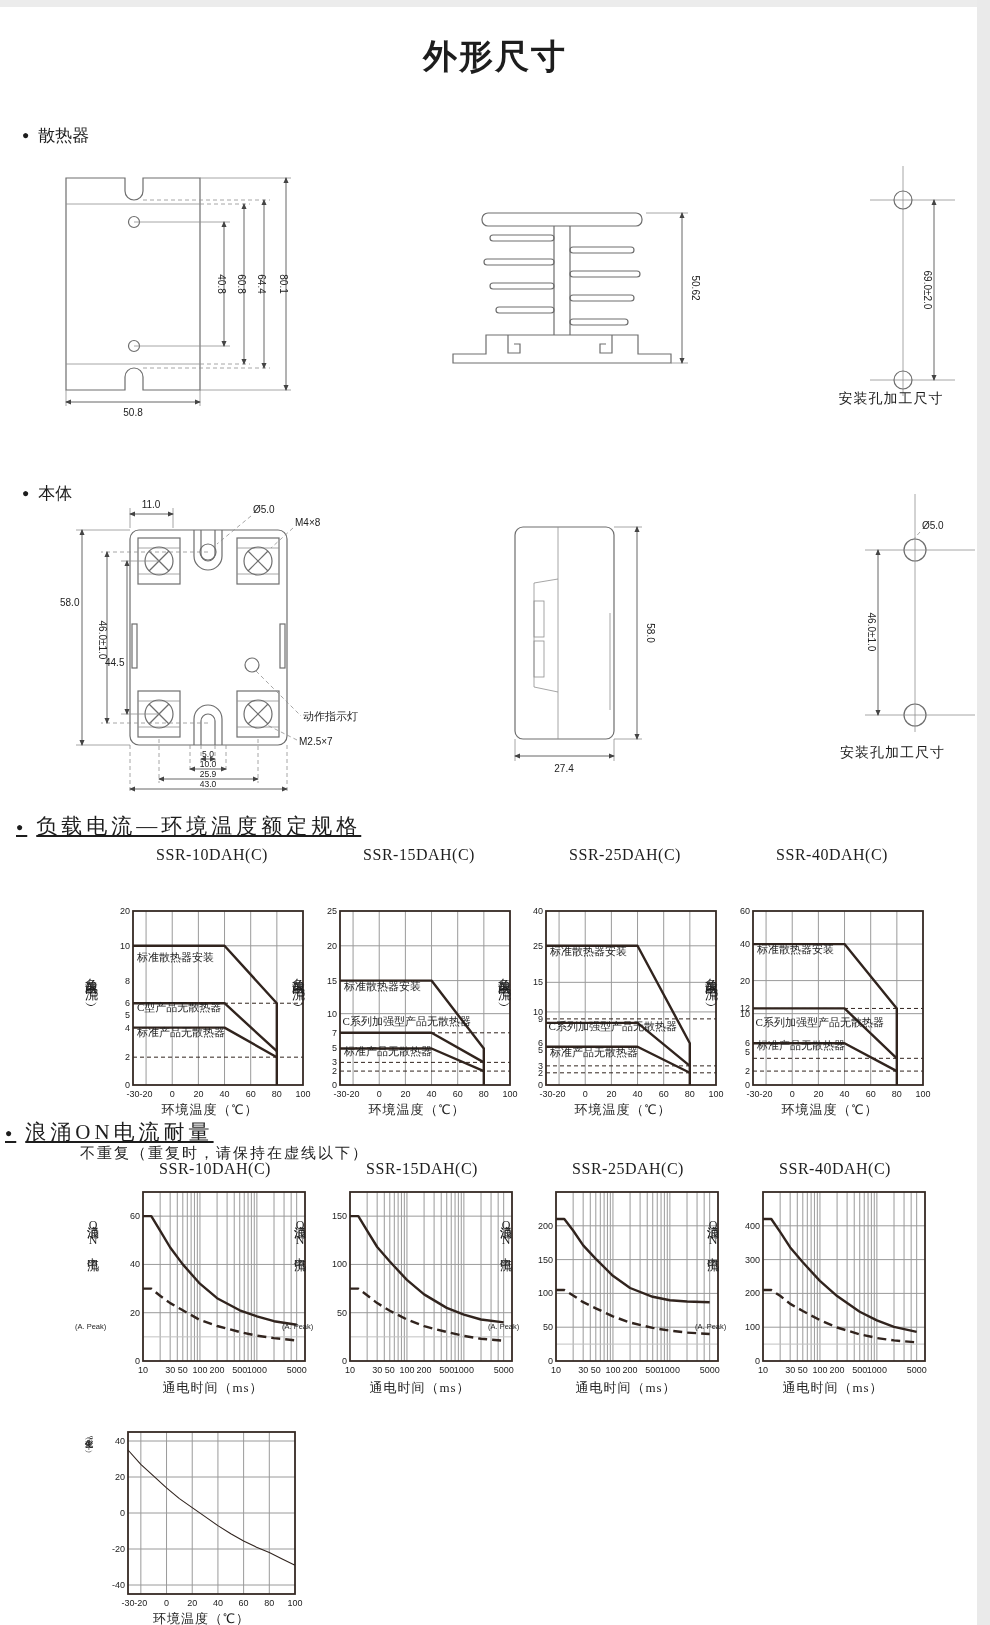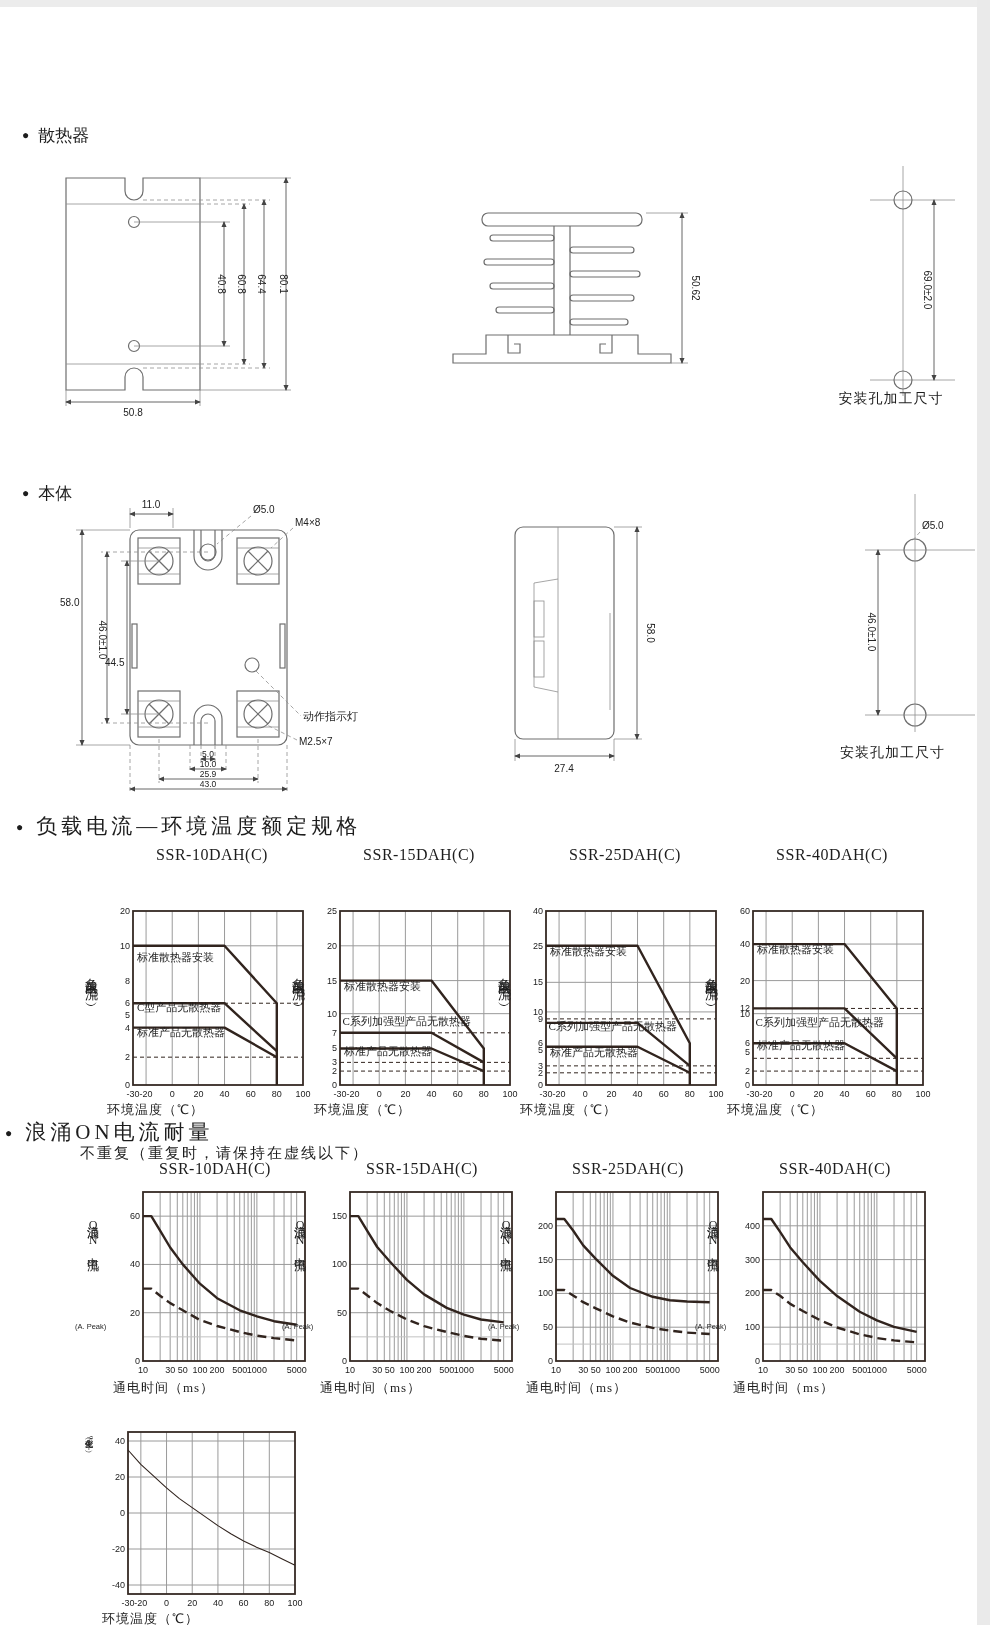--- a/index.html
+++ b/index.html
@@ -4,47 +4,48 @@
 <style>
   html,body{margin:0;padding:0;background:#fff;}
   .page{position:relative;width:990px;height:1625px;background:#ffffff;overflow:hidden;
         font-family:"Liberation Serif",serif;color:#1d1d1d;}
   .edge-top{position:absolute;left:0;top:0;width:990px;height:7px;background:#ececec;}
   .edge-right{position:absolute;left:977px;top:0;width:13px;height:1625px;background:#eaeaea;}
   .title{position:absolute;left:0;top:34px;width:990px;text-align:center;margin:0;
          font-family:"Liberation Sans",sans-serif;font-size:34px;font-weight:bold;letter-spacing:2px;}
   .head{position:absolute;font-size:17px;white-space:nowrap;}
   .head .bullet{font-size:12px;vertical-align:2px;margin-right:9px;}
-  .head.big{font-size:21px;letter-spacing:4px;}
+  .head.big{font-size:21px;letter-spacing:4px;text-decoration:underline;}
   .head.mid{font-size:19px;letter-spacing:2px;}
   .note{position:absolute;font-size:15px;letter-spacing:2px;white-space:nowrap;text-align:right;}
   .caption{position:absolute;font-size:14px;font-weight:normal;text-align:center;letter-spacing:1px;}
   svg.dwg{position:absolute;overflow:visible;}
   .out{fill:none;stroke:#6e6e6e;stroke-width:1.2;}
   .thin{fill:none;stroke:#8f8f8f;stroke-width:0.8;}
   .dsh{fill:none;stroke:#8f8f8f;stroke-width:0.8;stroke-dasharray:4 3;}
   .diml{fill:none;stroke:#555;stroke-width:0.9;}
   text.dim{font-size:10px;fill:#222;font-family:"Liberation Sans",sans-serif;stroke:none;}
   text.lbl{font-size:11px;fill:#1d1d1d;font-family:"Liberation Serif",serif;stroke:none;}
   .chart{position:absolute;}
   .c-title{text-align:center;font-size:16px;letter-spacing:0.5px;font-family:Liberation Serif, serif;}
-  .c-xlabel{text-align:left;font-size:13px;padding-right:4px;letter-spacing:1px;}
+  .c-xlabel{text-align:center;font-size:13px;padding-right:4px;letter-spacing:1px;}
   .vlabel{position:absolute;writing-mode:vertical-rl;font-size:13px;letter-spacing:3px;line-height:1;}
   .vlabel.upright{text-orientation:upright;font-size:12px;letter-spacing:1px;}
   .ysub{position:absolute;font-size:7.5px;font-family:"Liberation Sans",sans-serif;}
   .tick{font-size:9px;fill:#222;font-family:"Liberation Sans",sans-serif;}
   .clabel{font-size:11px;fill:#1d1d1d;}
 </style>
 </head>
 <body>
 
 <div class="page">
   <div class="edge-top"></div>
   <div class="edge-right"></div>
 
+  <h1 class="title">外形尺寸</h1>
 
   <svg width="0" height="0" style="position:absolute">
     <defs>
       <marker id="ae" orient="auto" markerWidth="7" markerHeight="6" refX="6" refY="3">
         <path d="M0,0L7,3L0,6Z" fill="#444"></path>
       </marker>
       <marker id="as" orient="auto" markerWidth="7" markerHeight="6" refX="1" refY="3">
         <path d="M7,0L0,3L7,6Z" fill="#444"></path>
       </marker>
     </defs>

